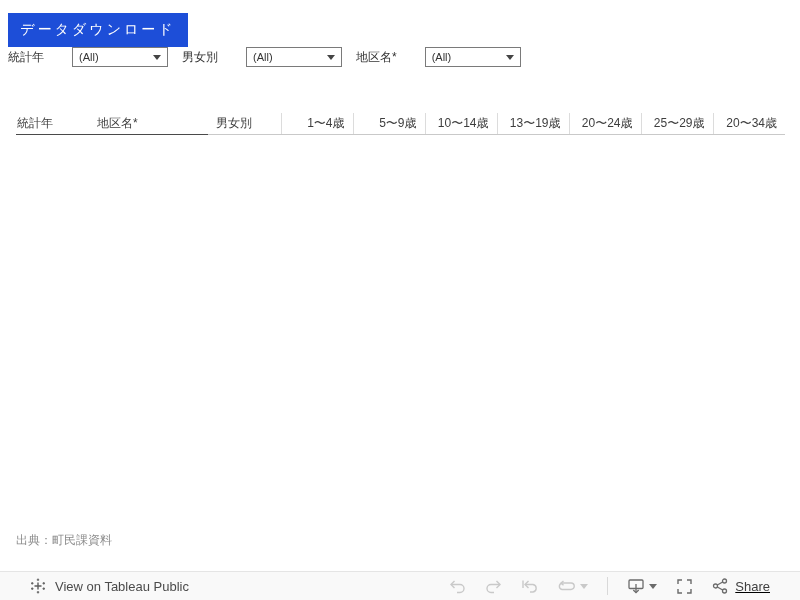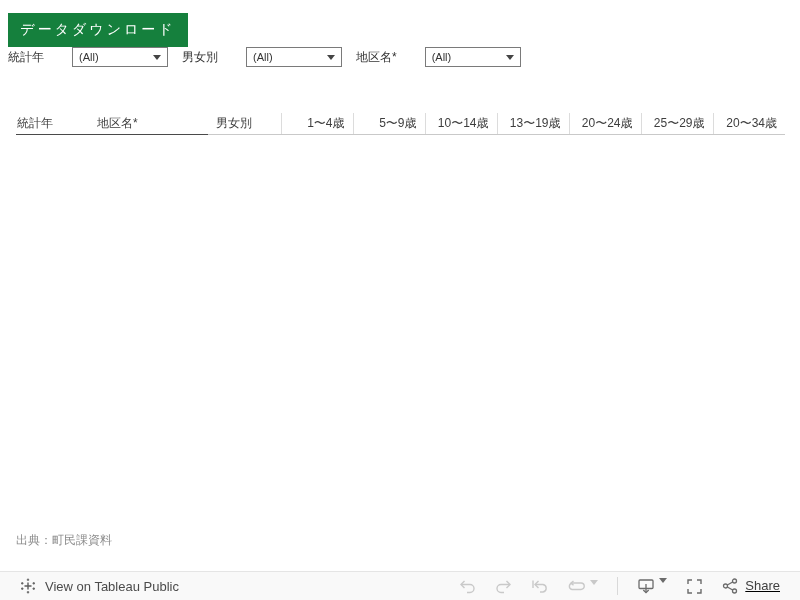--- a/index.html
+++ b/index.html
@@ -3,21 +3,21 @@
 <meta charset="utf-8">
 <style>
   * { margin:0; padding:0; box-sizing:border-box; }
   html,body { width:800px; height:600px; overflow:hidden; background:#fff;
     font-family:"Liberation Sans","DejaVu Sans",sans-serif; }
   #stage { position:relative; width:800px; height:600px; background:#fff; }
   #content { position:absolute; top:0; left:0; width:800px; height:571px; overflow:hidden; }
 
   
   .dl-btn { position:absolute; left:8px; top:13px; width:180px; height:34px;
-    background:#15803d; color:#fff; font-size:14px; letter-spacing:3px;
+    background:#1d4ed8; color:#fff; font-size:14px; letter-spacing:3px;
     display:flex; align-items:center; justify-content:center; cursor:pointer; }
 
   
   .filter-row { position:absolute; left:8px; top:47px; display:flex; align-items:center; }
   .f-label { font-size:12px; color:#333; margin-right:28px; }
   .dd { width:96px; height:20px; border:1px solid #7a7a7a; background:#fff;
     display:flex; align-items:center; margin-right:14px; cursor:pointer; position:relative; }
   .dd-value { font-size:11px; color:#333; padding-left:6px; flex:1; }
   .dd-caret { width:0; height:0; border-left:4px solid transparent; border-right:4px solid transparent;
     border-top:5px solid #444; margin-right:6px; }
@@ -30,25 +30,25 @@
   th.h-left { text-align:left; padding-left:1px; border-bottom:1px solid #4a4a4a; }
   th.h-sex  { text-align:left; padding-left:8px; border-bottom:1px solid #c9c9c9; }
   th.h-num  { text-align:right; padding-right:8px; border-bottom:1px solid #c9c9c9; border-left:1px solid #dcdcdc; }
 
   
   .note { position:absolute; left:16px; top:531px; font-size:12px; color:#8c8c8c; line-height:18px; }
 
   
   .toolbar { position:absolute; left:0; bottom:0; width:800px; height:29px; background:#f9f9f9;
     border-top:1px solid #e5e5e5; display:flex; align-items:center; justify-content:space-between;
-    padding:0 20px; }
+    padding:0 30px; }
   .tb-left { display:flex; align-items:center; gap:9px; cursor:pointer; }
   .tb-left span { font-size:13px; color:#4b4b4b; }
   .tb-right { display:flex; align-items:center; gap:19px; }
-  .tb-ic { display:flex; gap:4px; cursor:pointer;text-decoration:underline; }
+  .tb-ic { display:flex; align-items:center; gap:4px; cursor:pointer;text-decoration:underline; }
   .tb-sep { width:1px; height:18px; background:#d9d9d9; }
   .caret-dis { width:0;height:0;border-left:4px solid transparent;border-right:4px solid transparent;border-top:5px solid #c9c9c9; }
   .caret-en  { width:0;height:0;border-left:4px solid transparent;border-right:4px solid transparent;border-top:5px solid #6b6b6b; }
   .share-txt { font-size:13px; color:#404040; margin-left:2px; }
   svg { display:block; }
 </style>
 </head>
 <body>
 
 <div id="stage">

